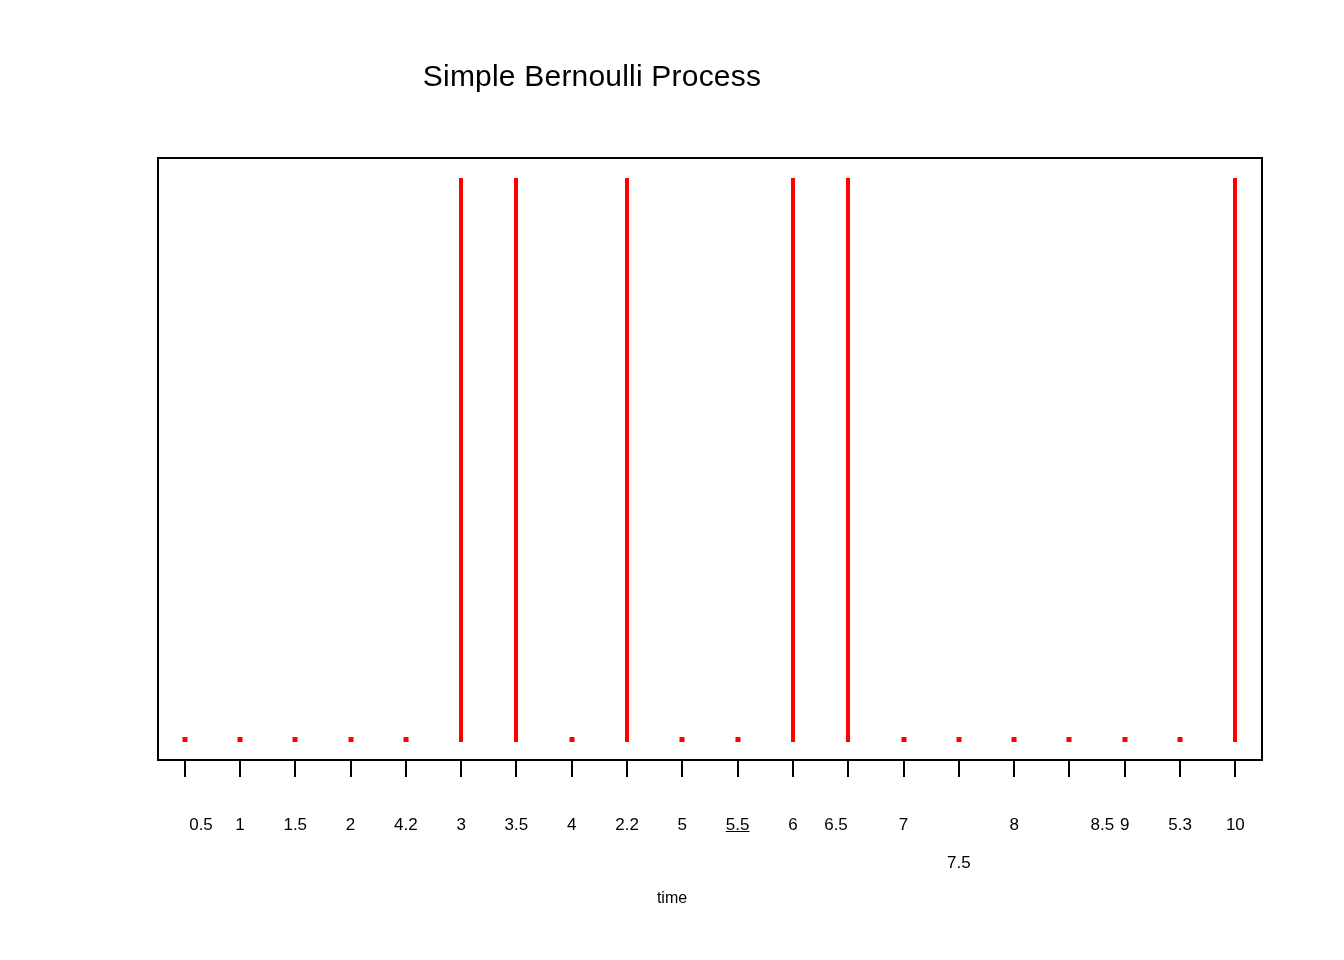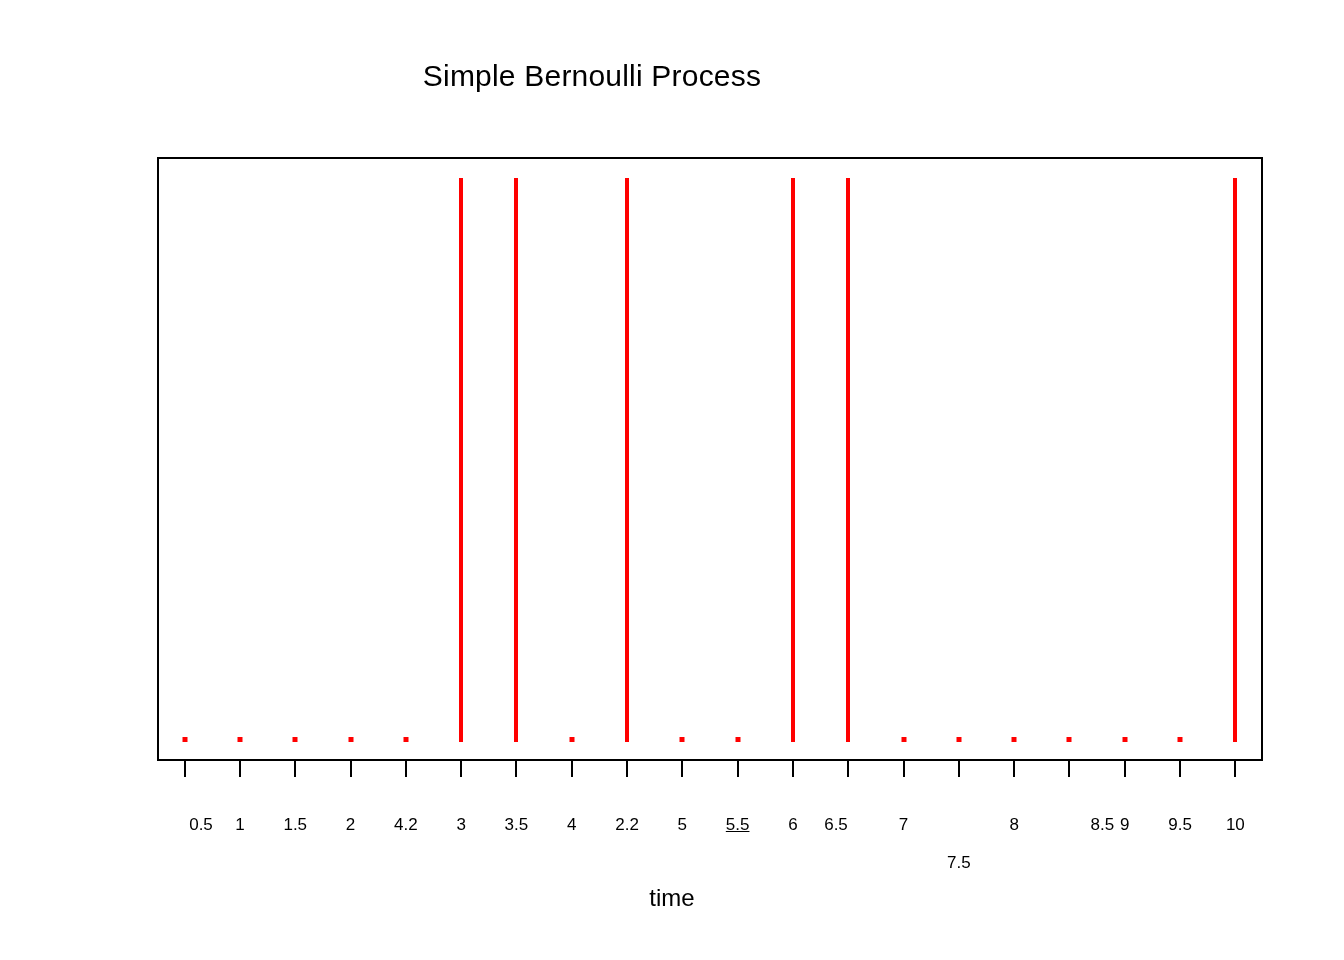--- a/index.html
+++ b/index.html
@@ -101,21 +101,21 @@
     transform: translateX(-50%);
   }
 
   
   .axis-title {
     position: absolute;
     left: 0;
     top: 884px;
     width: 1344px;
     text-align: center;
-    font-size: 24px;
+    font-size: 16px;
     line-height: 28px;
     white-space: nowrap;
   }
 </style>
 </head>
 <body>
 
 <div id="plot-root">
 
   <div class="chart-title">Simple Bernoulli Process</div>
@@ -176,20 +176,20 @@
       <div class="tick-label" style="left: 903.55px;">7</div>
       <div class="tick-mark" style="left: 958.85px;"></div>
       <div class="tick-label" style="left: 958.85px; margin-top: 38px;">7.5</div>
       <div class="tick-mark" style="left: 1014.15px;"></div>
       <div class="tick-label" style="left: 1014.15px;">8</div>
       <div class="tick-mark" style="left: 1069.45px;"></div>
       <div class="tick-label" style="left: 1069.45px; margin-left: 33px;">8.5</div>
       <div class="tick-mark" style="left: 1124.75px;"></div>
       <div class="tick-label" style="left: 1124.75px;">9</div>
       <div class="tick-mark" style="left: 1180.05px;"></div>
-      <div class="tick-label" style="left: 1180.05px;">9.5</div>
+      <div class="tick-label" style="left: 1180.05px;">5.3</div>
       <div class="tick-mark" style="left: 1235.35px;"></div>
       <div class="tick-label" style="left: 1235.35px;">10</div>
     </div>
 
   <div class="axis-title">time</div>
 
 </div>
 
 </body></html>

